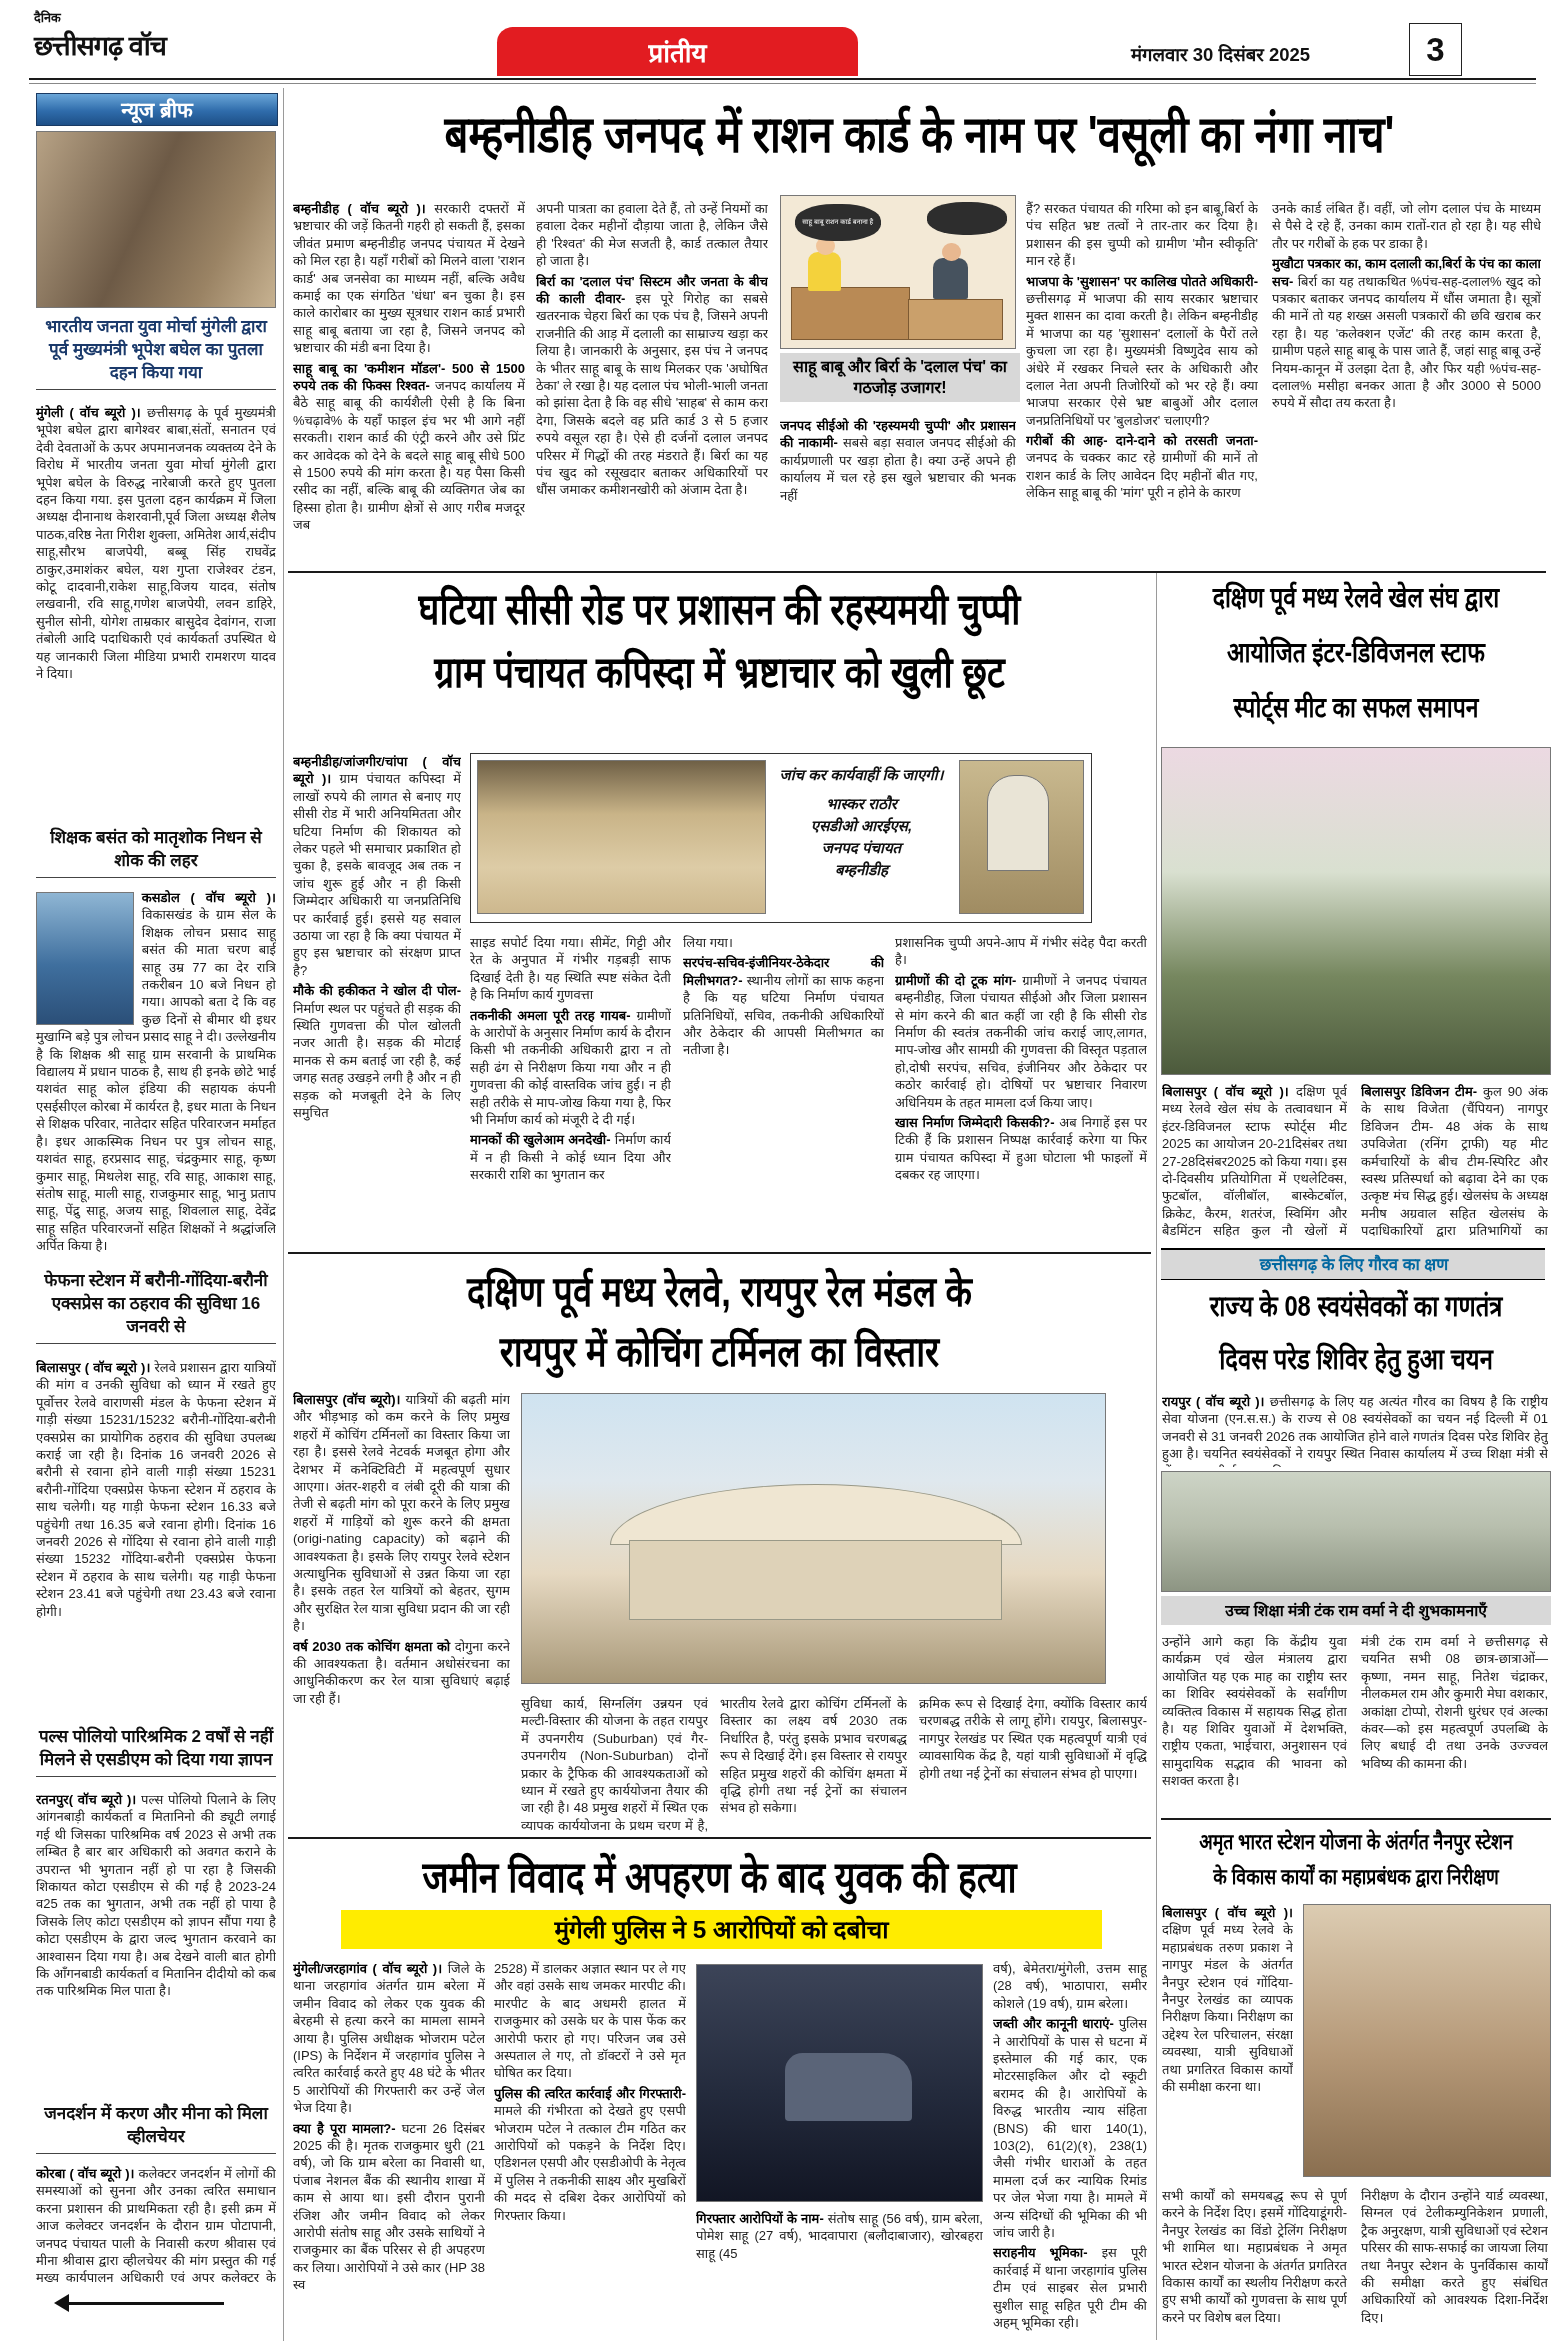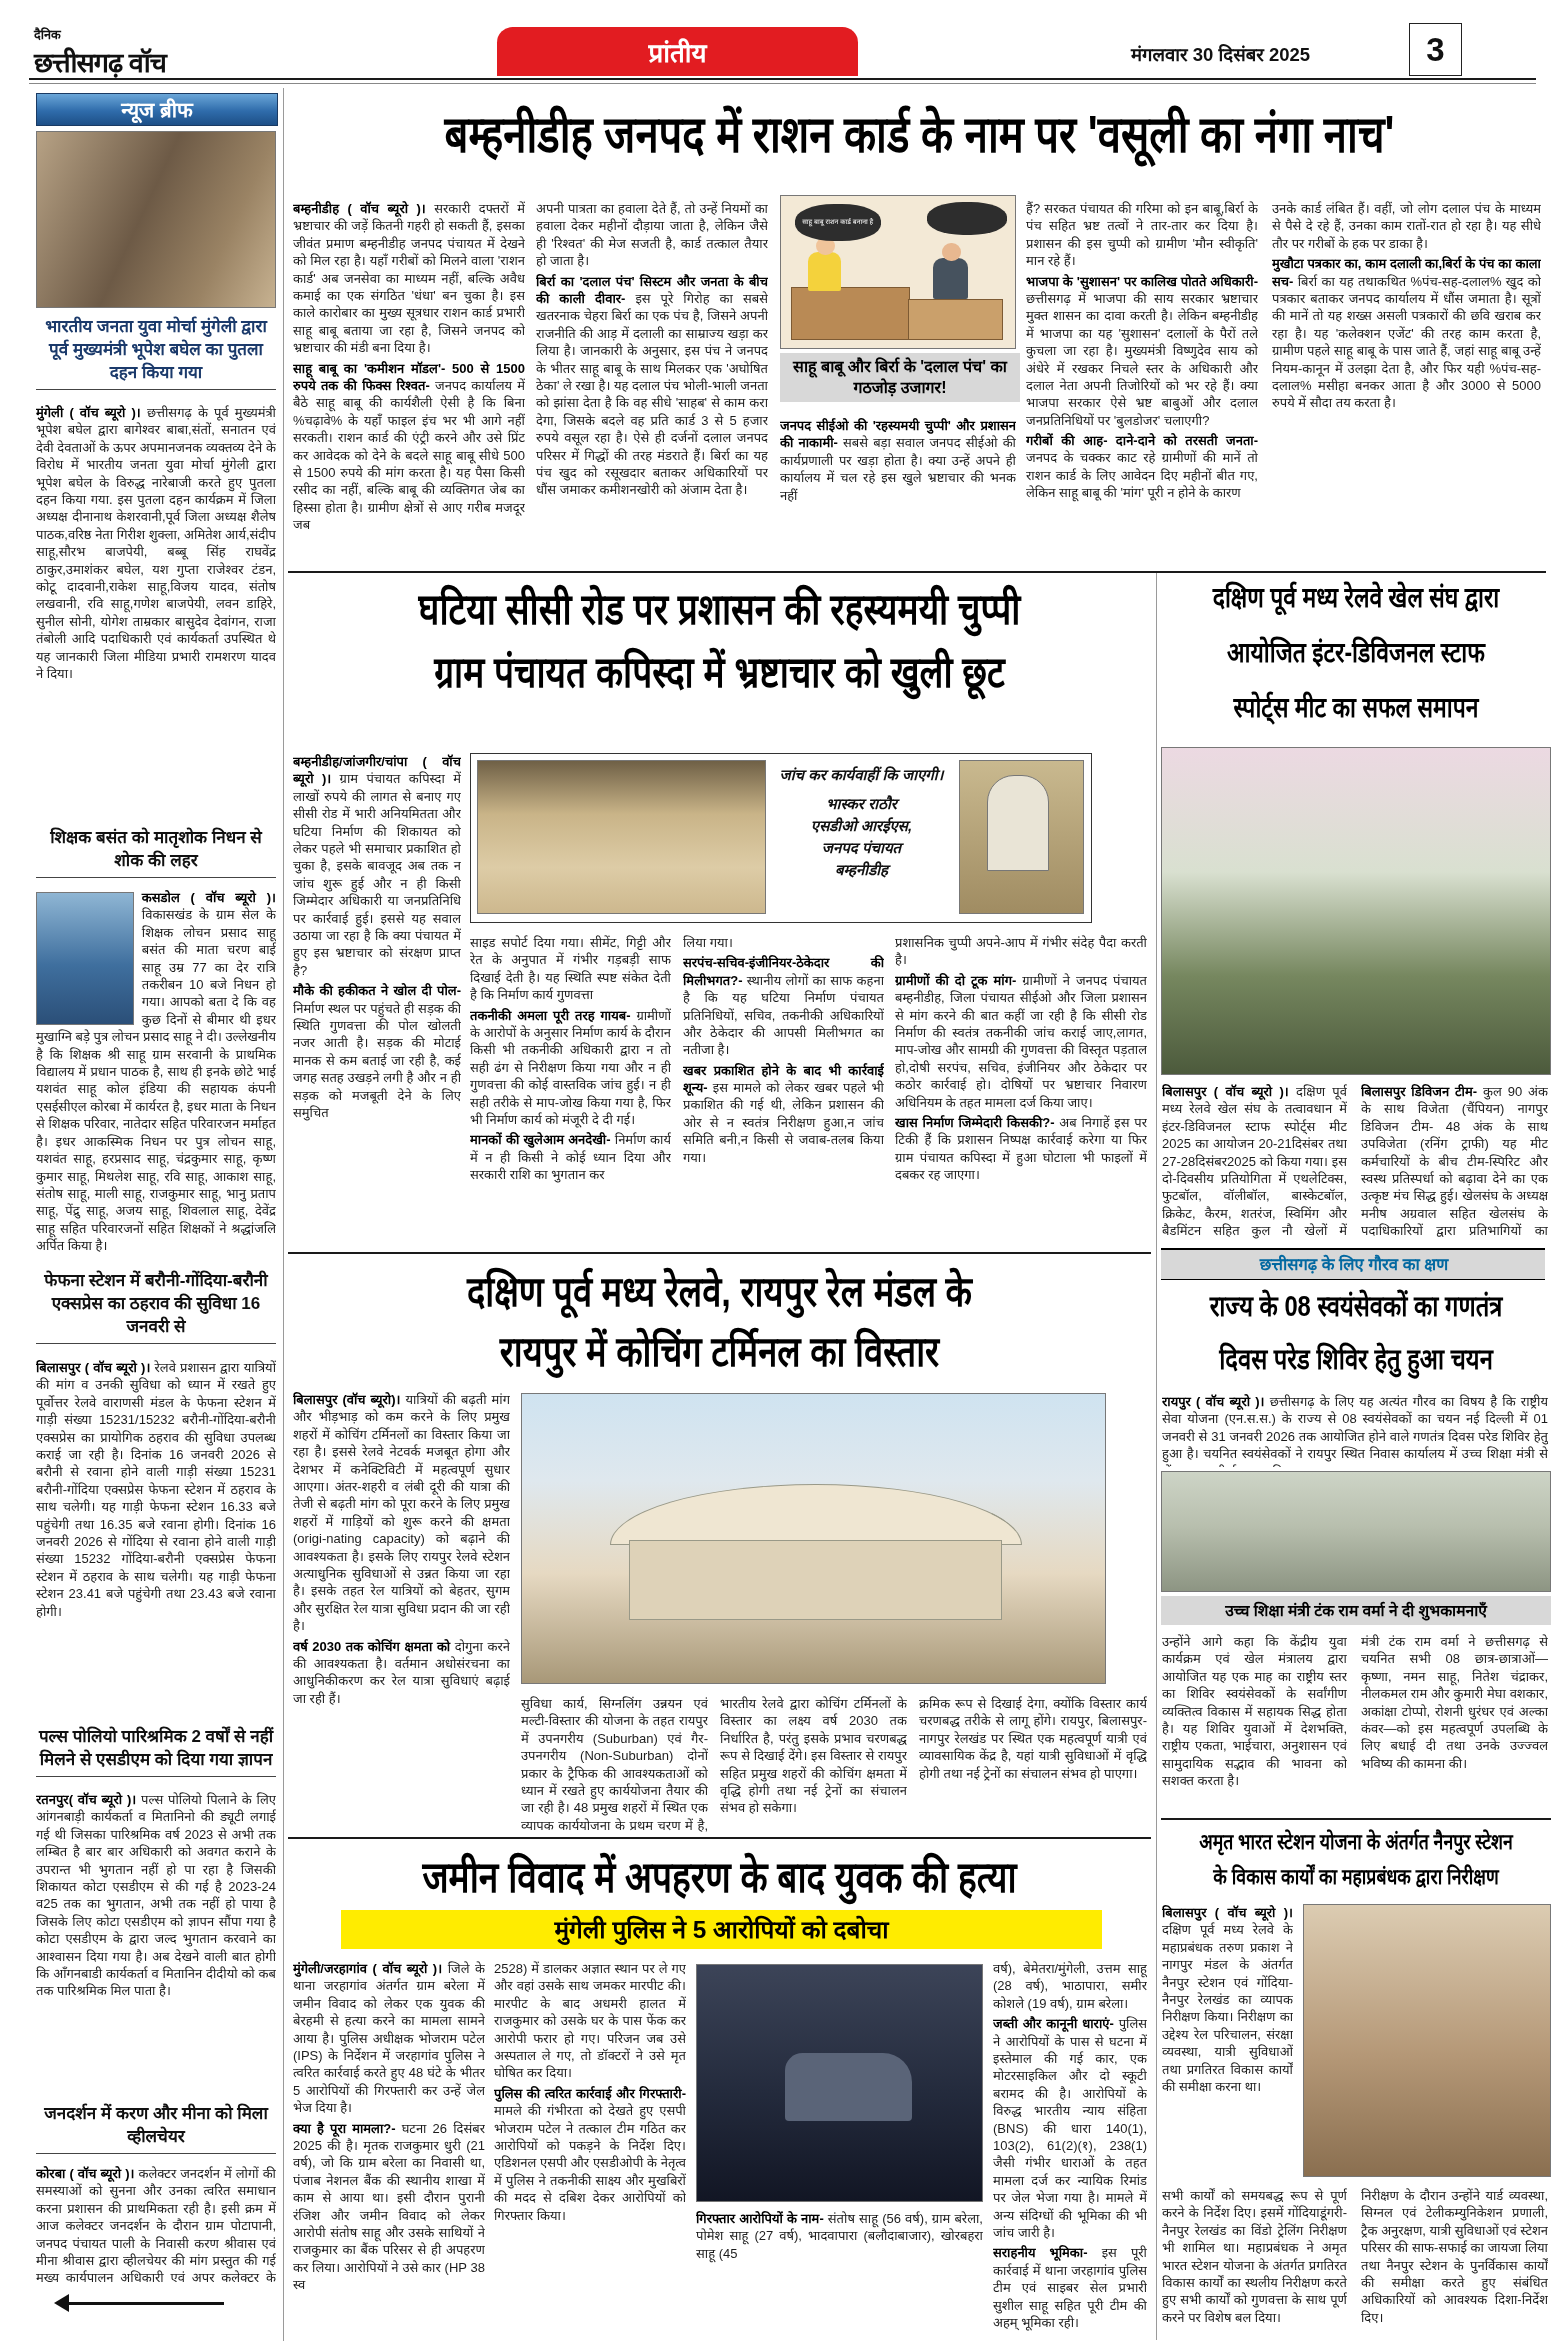--- a/index.html
+++ b/index.html
@@ -25,21 +25,21 @@
      border-bottom:1px solid #000;text-align:center;padding-left:2px;}
   .qt{font-weight:bold;font-style:italic;text-align:center;font-size:15px;line-height:1.45;}
   .bubble{position:absolute;background:#2d2d2d;color:#fff;border-radius:45%;
      font-size:6.8px;line-height:1.2;text-align:center;display:flex;align-items:center;justify-content:center;padding:2px;}
 </style>
 </head>
 <body>
 
 <div id="page">
 
-  <div class="abs" style="left:34px;top:25px;width:224px;">
+  <div class="abs" style="left:34px;top:8px;width:224px;">
     <div style="font-size:12.7px;font-weight:bold;">दैनिक</div>
     <div style="font-size:27px;font-weight:bold;letter-spacing:-1px;">छत्तीसगढ़ वॉच</div>
   </div>
   <div class="abs" style="left:497px;top:27px;width:361px;height:49px;background:#e21c21;border-radius:15.6px 15.6px 0 0;
        display:flex;align-items:center;justify-content:center;">
     <span style="color:#fff;font-size:26px;font-weight:bold;">प्रांतीय</span>
   </div>
   <div class="abs" style="left:1131px;top:41px;width:268px;text-align:left;font-size:18.5px;font-weight:bold;">मंगलवार 30 दिसंबर 2025</div>
   <div class="abs" style="left:1409px;top:23.4px;width:51px;height:51px;border:1.5px solid #222;display:flex;align-items:center;justify-content:center;">
     <span style="font-size:33px;font-weight:bold;">3</span>
@@ -146,21 +146,20 @@
   </div>
 
   <div class="abs col" style="left:470px;top:934px;width:201px;height:312px;">
     <p><span>साइड सपोर्ट दिया गया। सीमेंट, गिट्टी और रेत के अनुपात में गंभीर गड़बड़ी साफ दिखाई देती है। यह स्थिति स्पष्ट संकेत देती है कि निर्माण कार्य गुणवत्ता</span></p>
     <p><b>तकनीकी अमला पूरी तरह गायब- </b><span>ग्रामीणों के आरोपों के अनुसार निर्माण कार्य के दौरान किसी भी तकनीकी अधिकारी द्वारा न तो सही ढंग से निरीक्षण किया गया और न ही गुणवत्ता की कोई वास्तविक जांच हुई। न ही सही तरीके से माप-जोख किया गया है, फिर भी निर्माण कार्य को मंजूरी दे दी गई।</span></p>
     <p><b>मानकों की खुलेआम अनदेखी- </b><span>निर्माण कार्य में न ही किसी ने कोई ध्यान दिया और सरकारी राशि का भुगतान कर</span></p>
   </div>
   <div class="abs col" style="left:683px;top:934px;width:201px;height:312px;">
     <p><span>लिया गया।</span></p>
     <p><b>सरपंच-सचिव-इंजीनियर-ठेकेदार की मिलीभगत?- </b><span>स्थानीय लोगों का साफ कहना है कि यह घटिया निर्माण पंचायत प्रतिनिधियों, सचिव, तकनीकी अधिकारियों और ठेकेदार की आपसी मिलीभगत का नतीजा है।</span></p>
-    <p><b>खबर प्रकाशित होने के बाद भी कार्रवाई शून्य- </b><span>इस मामले को लेकर खबर पहले भी प्रकाशित की गई थी, लेकिन प्रशासन की ओर से न स्वतंत्र निरीक्षण हुआ,न जांच समिति बनी,न किसी से जवाब-तलब किया गया।</span></p>
   </div>
   <div class="abs col" style="left:895px;top:934px;width:252px;height:312px;">
     <p><span>प्रशासनिक चुप्पी अपने-आप में गंभीर संदेह पैदा करती है।</span></p>
     <p><b>ग्रामीणों की दो टूक मांग- </b><span>ग्रामीणों ने जनपद पंचायत बम्हनीडीह, जिला पंचायत सीईओ और जिला प्रशासन से मांग करने की बात कहीं जा रही है कि सीसी रोड निर्माण की स्वतंत्र तकनीकी जांच कराई जाए,लागत, माप-जोख और सामग्री की गुणवत्ता की विस्तृत पड़ताल हो,दोषी सरपंच, सचिव, इंजीनियर और ठेकेदार पर कठोर कार्रवाई हो। दोषियों पर भ्रष्टाचार निवारण अधिनियम के तहत मामला दर्ज किया जाए।</span></p>
     <p><b>खास निर्माण जिम्मेदारी किसकी?- </b><span>अब निगाहें इस पर टिकी हैं कि प्रशासन निष्पक्ष कार्रवाई करेगा या फिर ग्राम पंचायत कपिस्दा में हुआ घोटाला भी फाइलों में दबकर रह जाएगा।</span></p>
   </div>
 
   <div class="hr" style="left:288px;top:1252px;width:863px;height:2px;"></div>
 
   <div class="abs hl nowrap cond" style="left:1161px;top:577px;width:390px;font-size:28px;line-height:1.5;">दक्षिण पूर्व मध्य रेलवे खेल संघ द्वारा</div>

